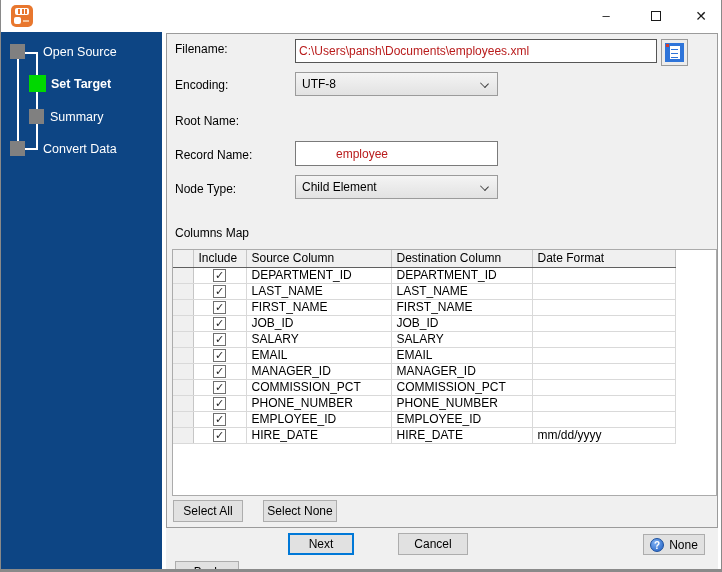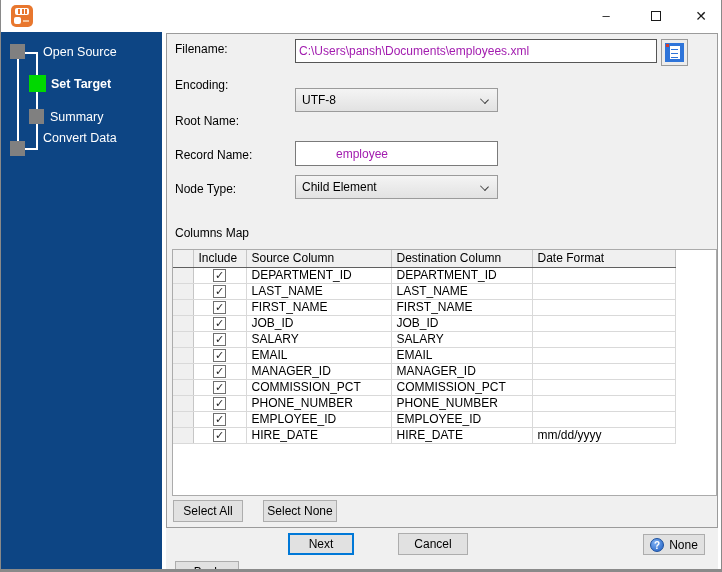--- a/index.html
+++ b/index.html
@@ -32,21 +32,21 @@
   
   .main-bg { position:absolute; left:162px; top:32px; width:559px; height:537px; background:#fff; }
   .panel { position:absolute; left:166px; top:33px; width:552px; height:495px;
            background:#f0f0f0; border:1px solid #9b9b9b; }
   .bottom-area { position:absolute; left:166px; top:528px; width:552px; height:41px; background:#f0f0f0; }
   .bottom-strip { position:absolute; left:1px; top:569px; width:720px; height:3px; background:#8a8a8a; }
 
   
   .f-label { position:absolute; left:8px; line-height:15px; color:#000; }
   .txt { position:absolute; height:25px; border:1px solid #7a7a7a; background:#fff; font:12px "Liberation Sans",sans-serif;
-         padding:0 3px; color:#a21caf; outline:none; }
+         padding:0 3px; color:#b91c1c; outline:none; }
   .txt.filename { left:128px; top:5px; width:362px; height:24px; border-color:#565656; }
   .combo { position:absolute; width:203px; height:24px; background:linear-gradient(#f4f4f4,#e2e2e2);
            border:1px solid #9b9b9b; }
   .combo .val { position:absolute; left:6px; top:4px; line-height:15px; }
   .chev { position:absolute; right:9px; top:7px; width:7px; height:7px; border-right:1.4px solid #3c3c3c;
           border-bottom:1.4px solid #3c3c3c; transform:rotate(45deg) scaleY(0.8); }
   .browse-btn { position:absolute; left:494px; top:5px; width:27px; height:27px; background:#ececec;
                 border:1px solid #9a9a9a; }
   .browse-inner { position:absolute; left:3px; top:3px; width:19px; height:19px; background:#2e74d9; }
   .browse-doc { position:absolute; left:4.5px; top:3px; width:10px; height:13px; background:#fff; }
@@ -113,42 +113,42 @@
     <div class="step-box" style="left:9px; top:12px;"></div>
     <div class="step-label" style="left:42px; top:12px;">Open Source</div>
 
     <div class="step-box active" style="left:28px; top:43px;"></div>
     <div class="step-label active" style="left:50px; top:44px;">Set Target</div>
 
     <div class="step-box" style="left:28px; top:77px;"></div>
     <div class="step-label" style="left:49px; top:77px;">Summary</div>
 
     <div class="step-box" style="left:9px; top:109px;"></div>
-    <div class="step-label" style="left:42px; top:98px;">Convert Data</div>
+    <div class="step-label" style="left:42px; top:109px;">Convert Data</div>
   </div>
 
   <div class="main-bg"></div>
 
   <div class="panel">
 
     <div class="f-label" style="top:8px;">Filename:</div>
     <input class="txt filename" type="text" value="C:\Users\pansh\Documents\employees.xml" style="">
     <div class="browse-btn">
       <div class="browse-inner">
         <span class="browse-reddot"></span>
         <span class="browse-doc">
             <i></i>
             <i></i>
             <i></i>
           </span>
       </div>
     </div>
 
     <div class="f-label" style="top:44px;">Encoding:</div>
-    <div class="combo" style="left:128px; top:38px;margin-top:16px;">
+    <div class="combo" style="left:128px; top:38px;">
       <span class="val">UTF-8</span>
       <span class="chev"></span>
     </div>
 
     <div class="f-label" style="top:80px;">Root Name:</div>
 
     <div class="f-label" style="top:114px;">Record Name:</div>
     <input class="txt" style="left: 128px; top: 107px; width: 203px; padding-left: 40px;" type="text" value="employee">
 
     <div class="f-label" style="top:148px;text-align:center;">Node Type:</div>

